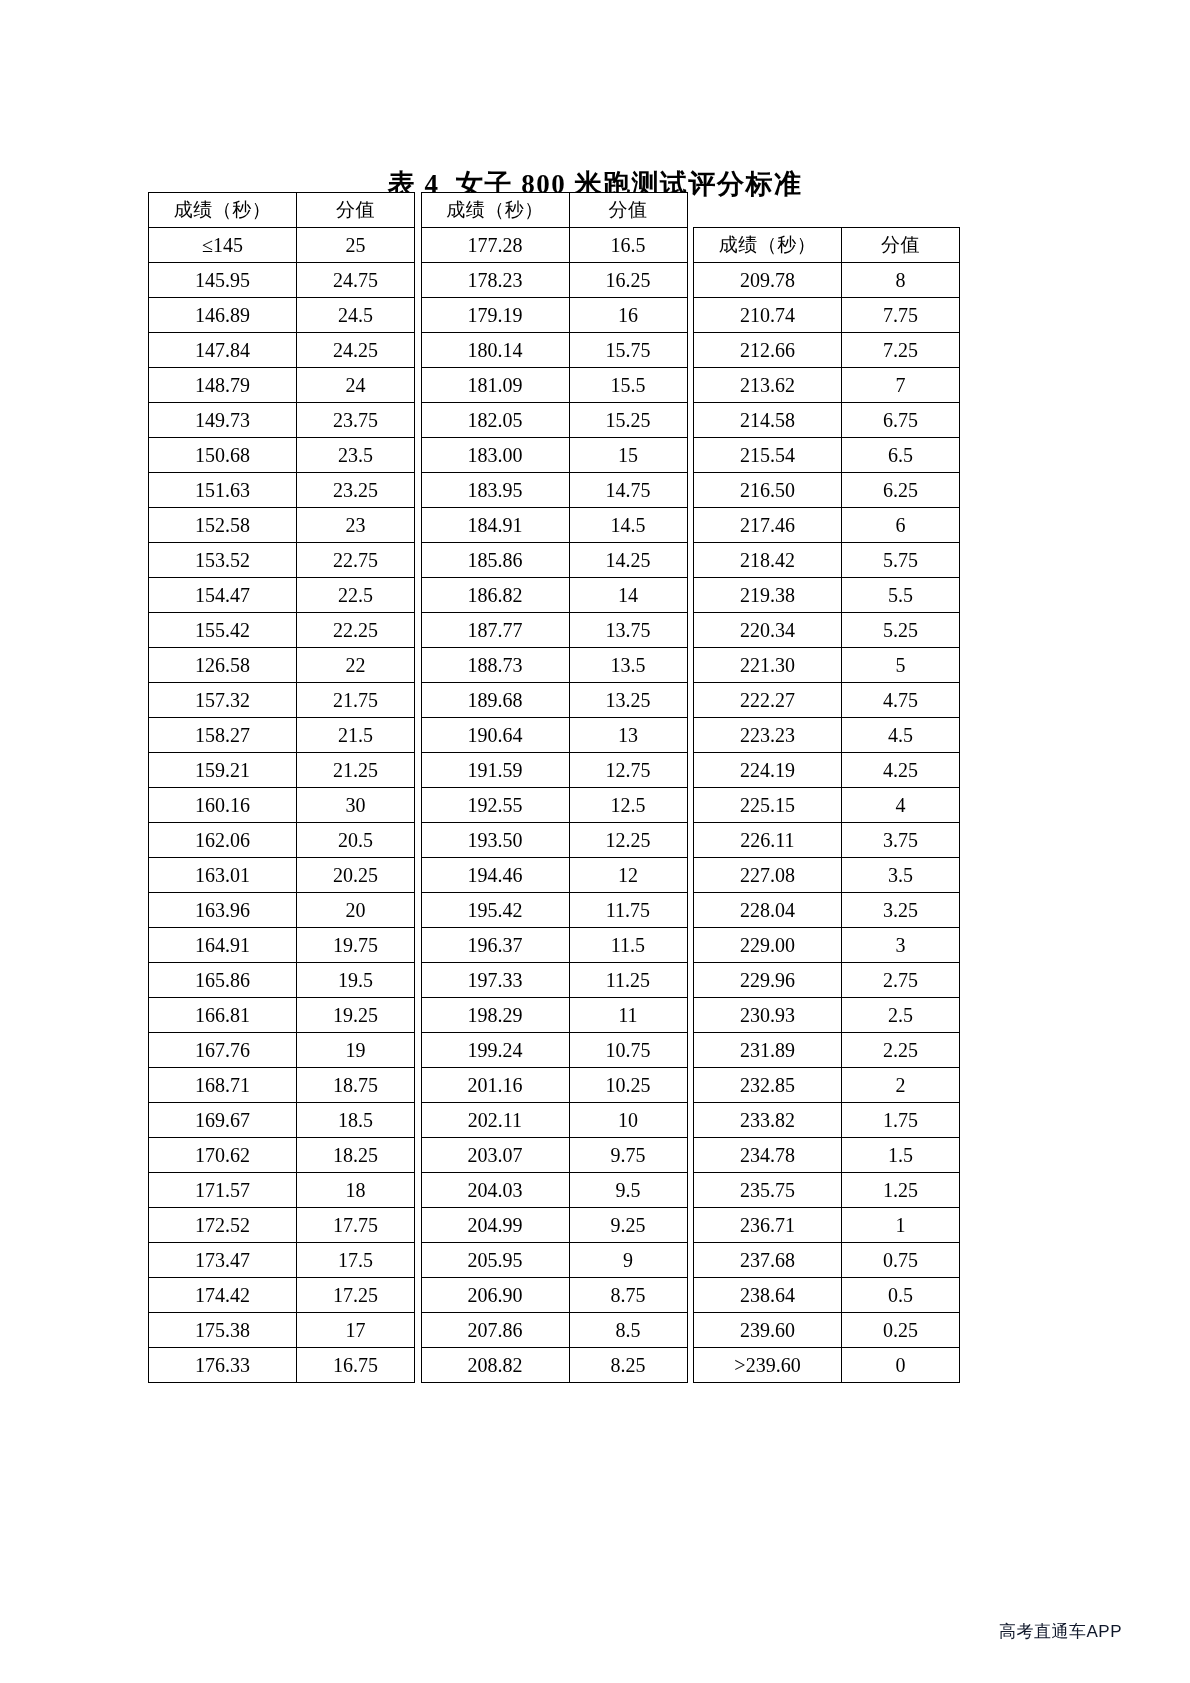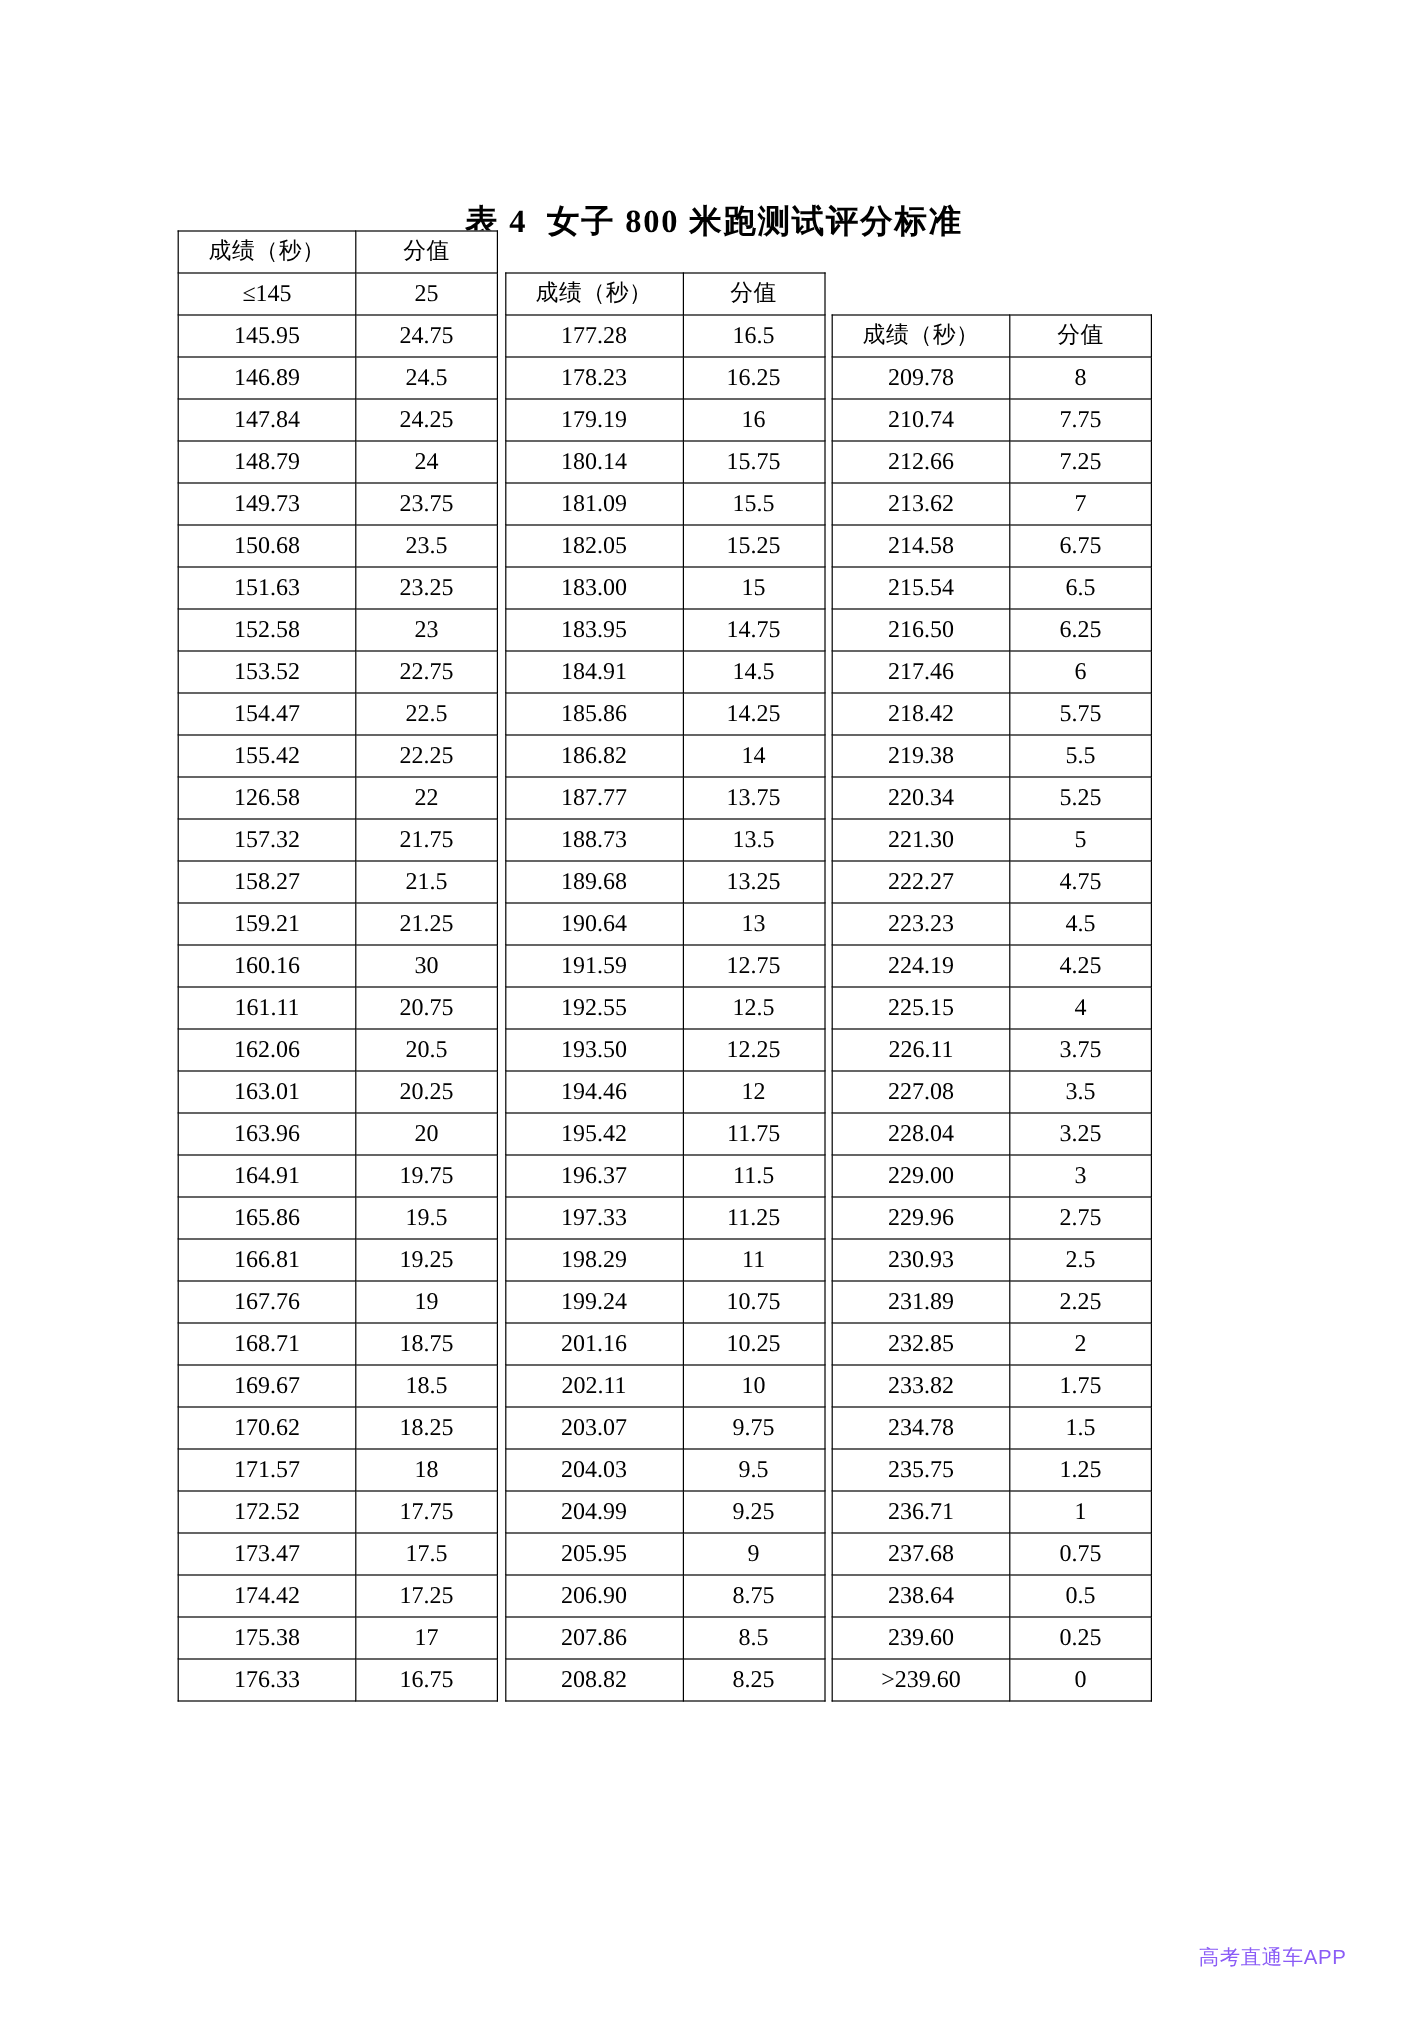--- a/index.html
+++ b/index.html
@@ -74,21 +74,21 @@
   }
 
   table.score-table col.c-time { width: 148px; }
   table.score-table col.c-score { width: 118px; }
 
   .watermark {
     position: absolute;
     right: 68px;
     top: 1620px;
     font-size: 17px;
-    color: #8b5cf6;
+    color: #0f172a;
     font-family: "Liberation Sans", sans-serif;
     letter-spacing: 0.5px;
     white-space: nowrap;
   }
 </style>
 </head>
 <body>
 
 <div class="page">
 
@@ -167,24 +167,20 @@
             <td>158.27</td>
             <td>21.5</td>
           </tr>
           <tr>
             <td>159.21</td>
             <td>21.25</td>
           </tr>
           <tr>
             <td>160.16</td>
             <td>30</td>
-          </tr>
-          <tr>
-            <td>161.11</td>
-            <td>20.75</td>
           </tr>
           <tr>
             <td>162.06</td>
             <td>20.5</td>
           </tr>
           <tr>
             <td>163.01</td>
             <td>20.25</td>
           </tr>
           <tr>

